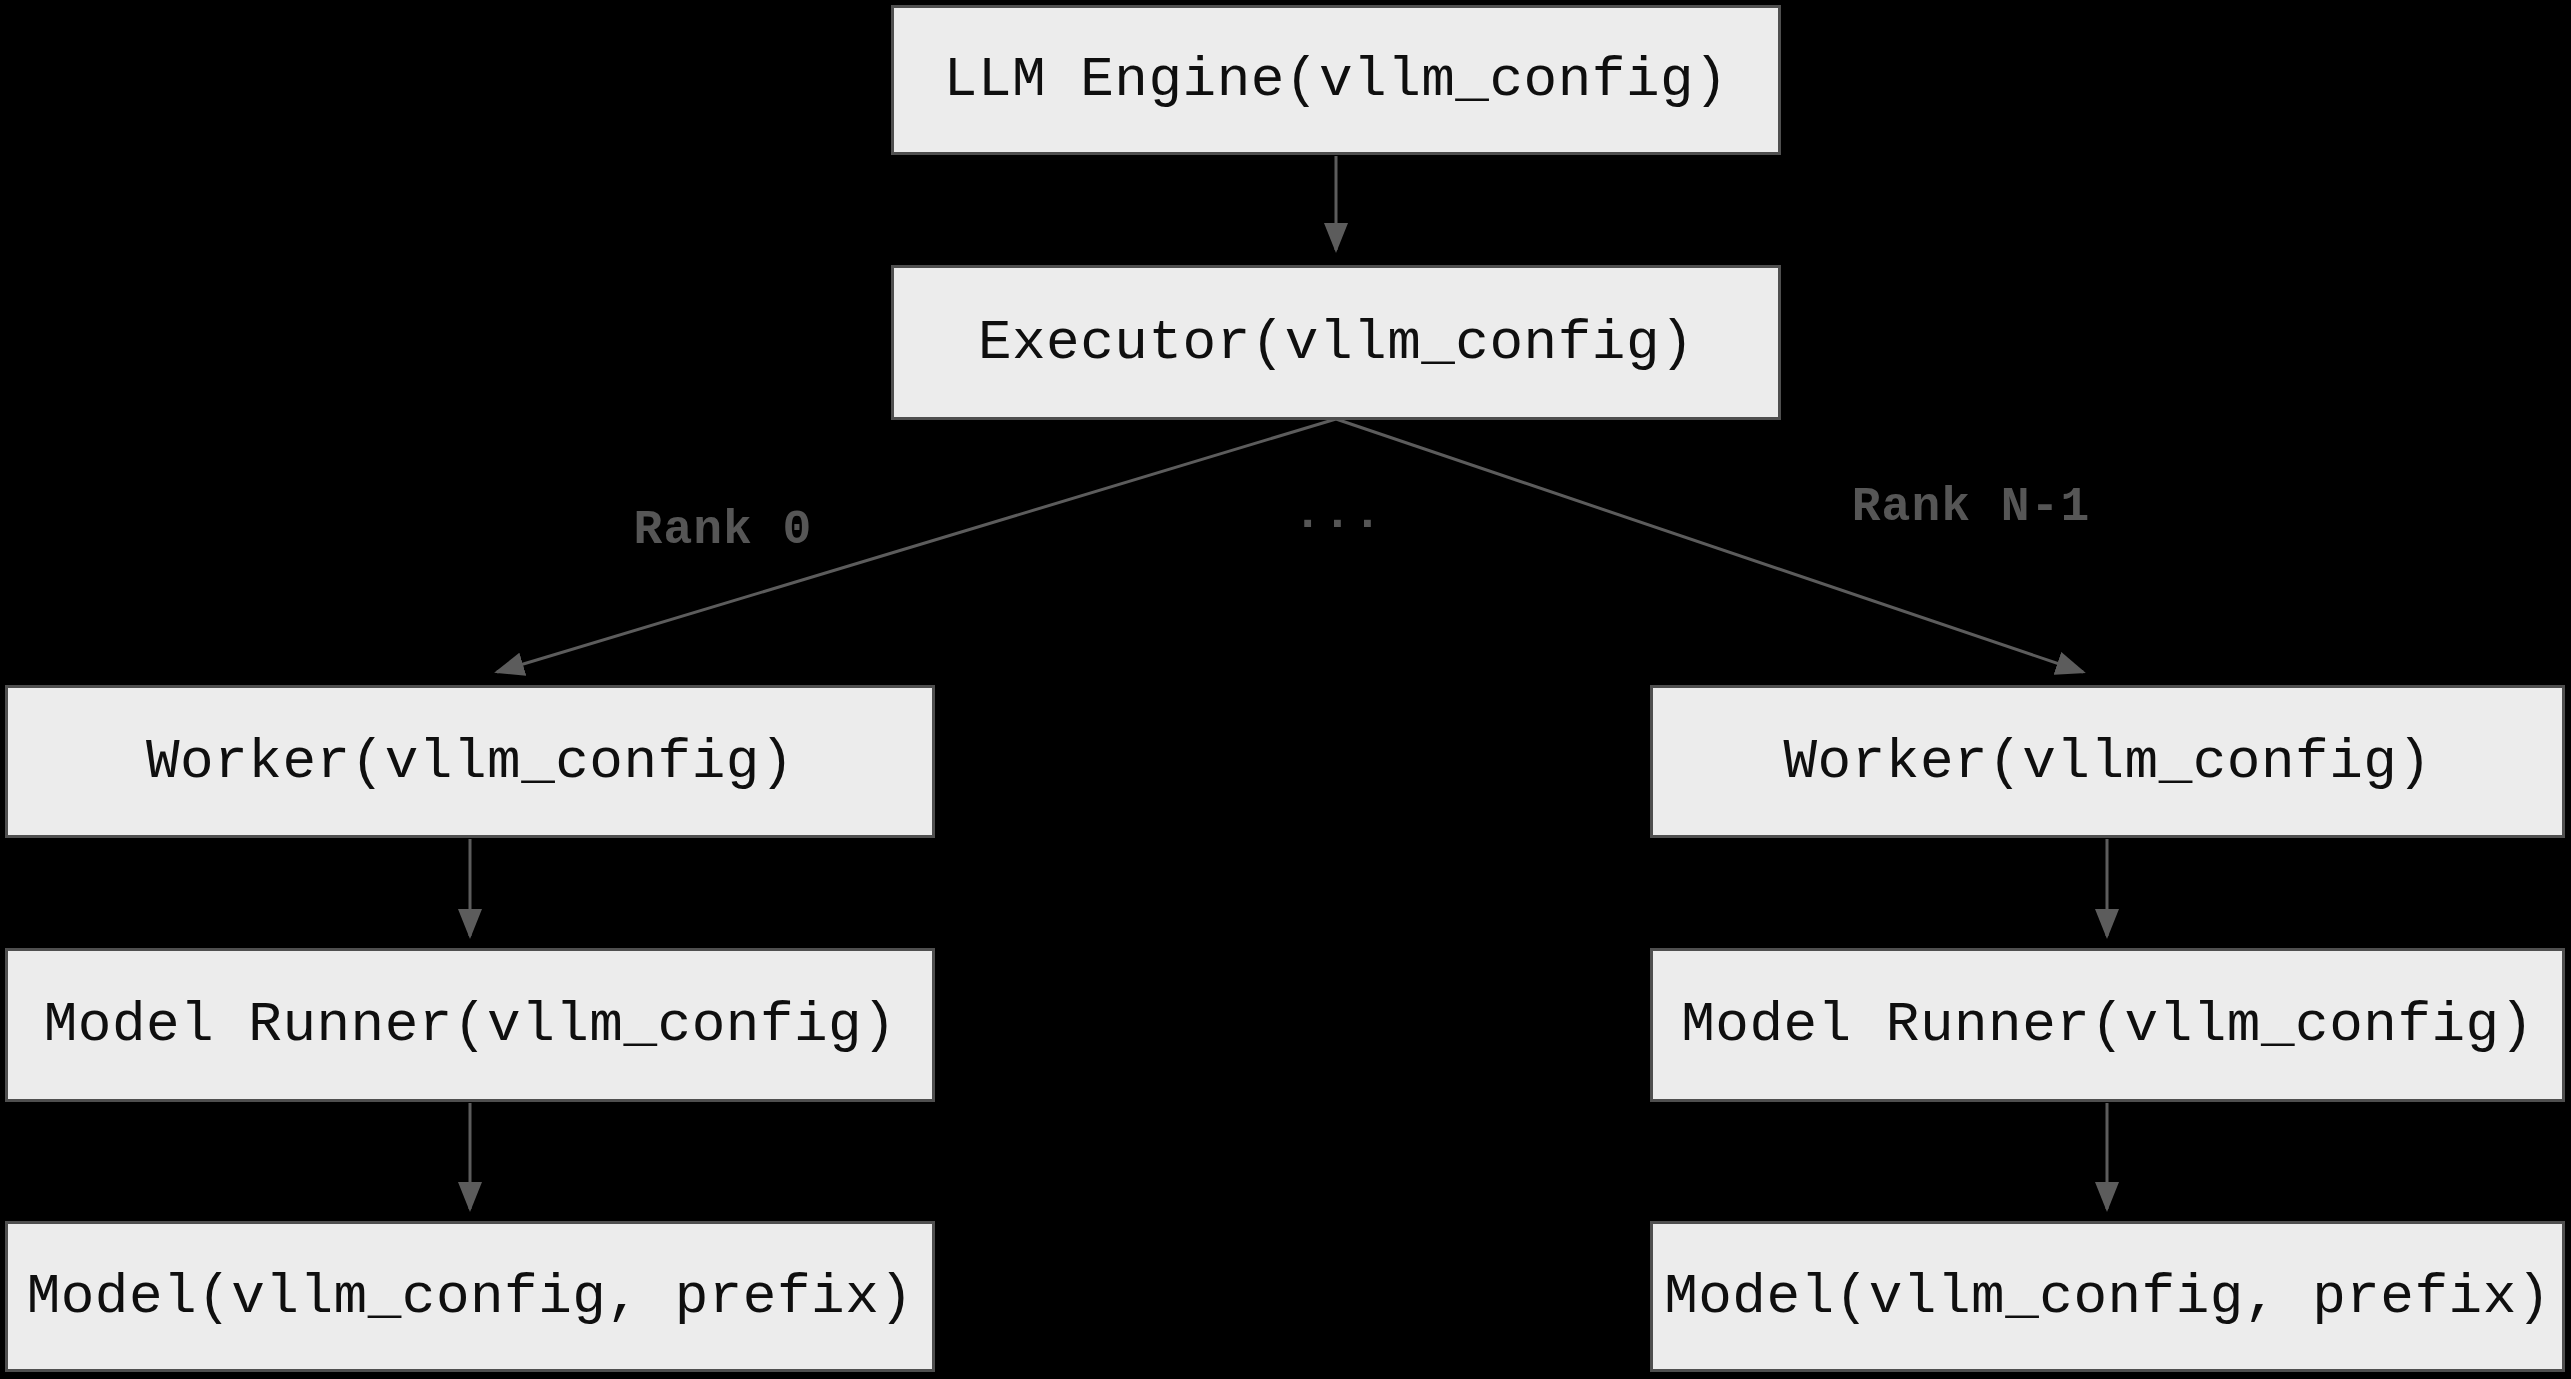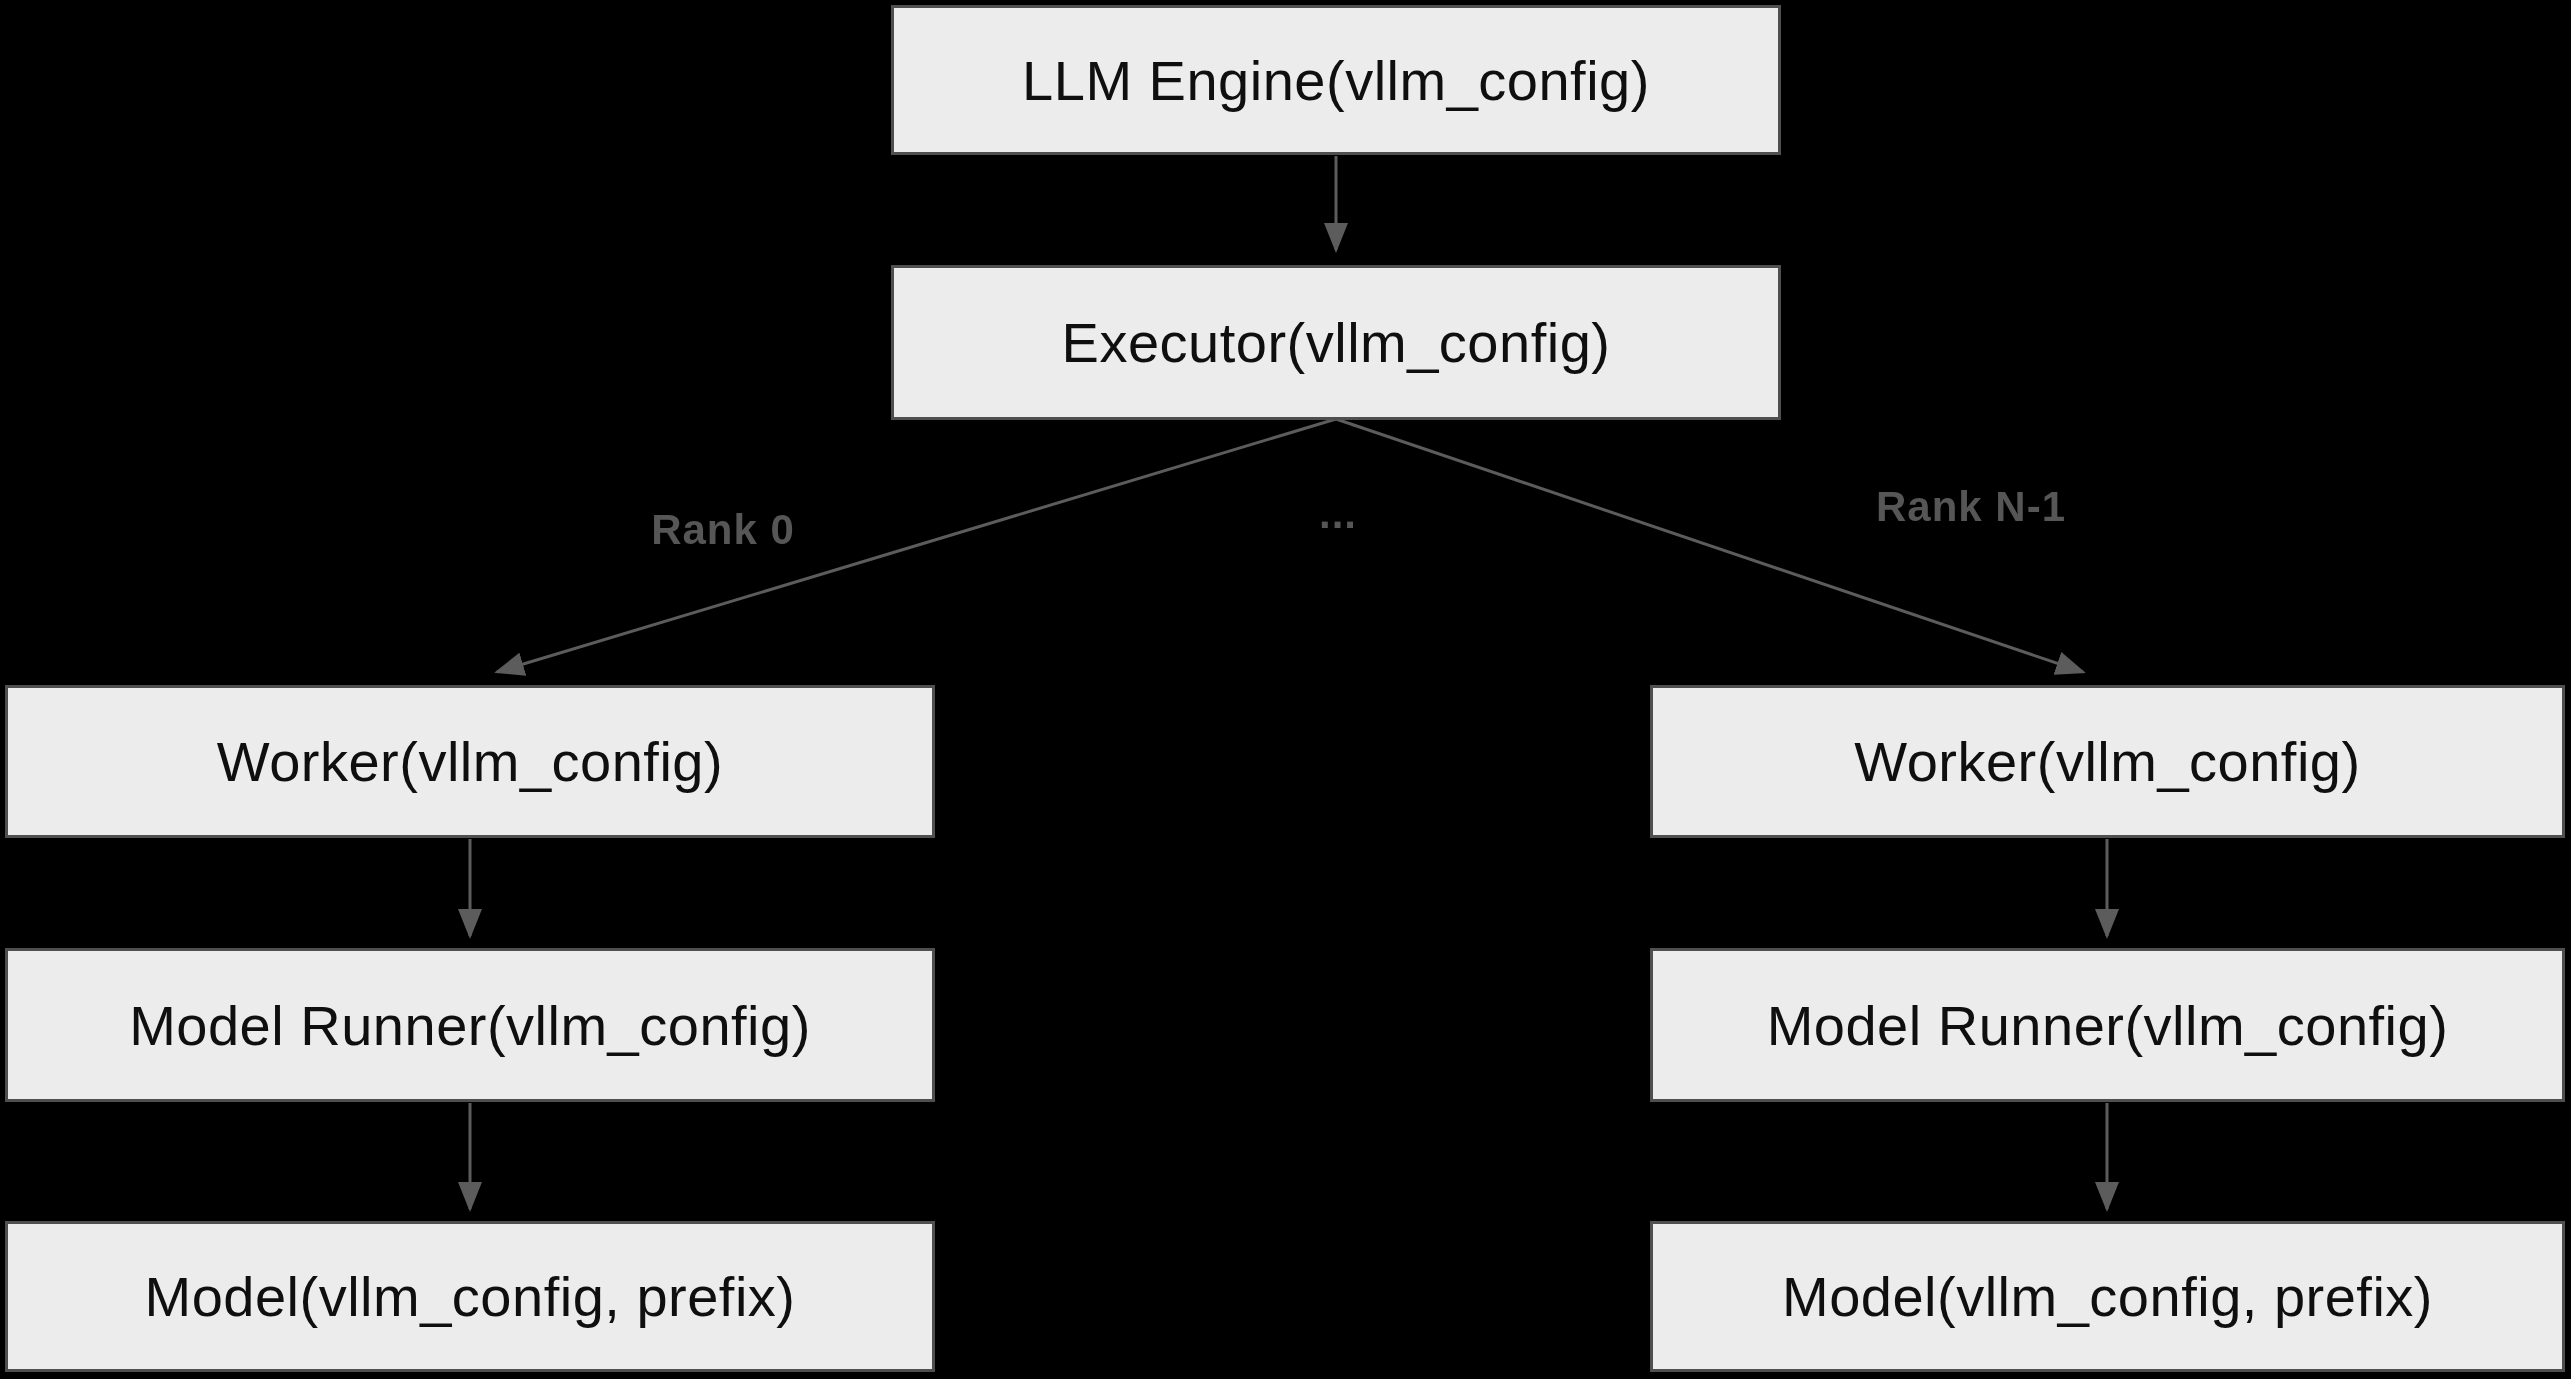--- a/index.html
+++ b/index.html
@@ -6,21 +6,21 @@
     margin: 0;
     padding: 0;
     background: #000000;
   }
   .stage {
     position: relative;
     width: 2571px;
     height: 1379px;
     background: #000000;
     overflow: hidden;
-    font-family: Liberation Sans, sans-serif;
+    font-family: Liberation Mono, monospace;
   }
   .edges {
     position: absolute;
     left: 0;
     top: 0;
     width: 2571px;
     height: 1379px;
     display: block;
   }
   .node {
@@ -46,21 +46,21 @@
   .n-modelrunner-l { left: 5px;    top: 948px;  width: 930px; height: 154px; }
   .n-model-l       { left: 5px;    top: 1221px; width: 930px; height: 151px; }
   .n-worker-r      { left: 1650px; top: 685px;  width: 915px; height: 153px; }
   .n-modelrunner-r { left: 1650px; top: 948px;  width: 915px; height: 154px; }
   .n-model-r       { left: 1650px; top: 1221px; width: 915px; height: 151px; }
 
   .edge-label {
     position: absolute;
     transform: translate(-50%, -50%);
     color: #565656;
-    font-size: 42px;
+    font-size: 48px;
     font-weight: 700;
     letter-spacing: 1px;
     white-space: nowrap;
   }
   .el-rank0    { left: 723px;  top: 530px; }
   .el-ellipsis { left: 1338px; top: 514px; }
   .el-rankn    { left: 1971px; top: 507px; }
 </style>
 </head>
 <body>

